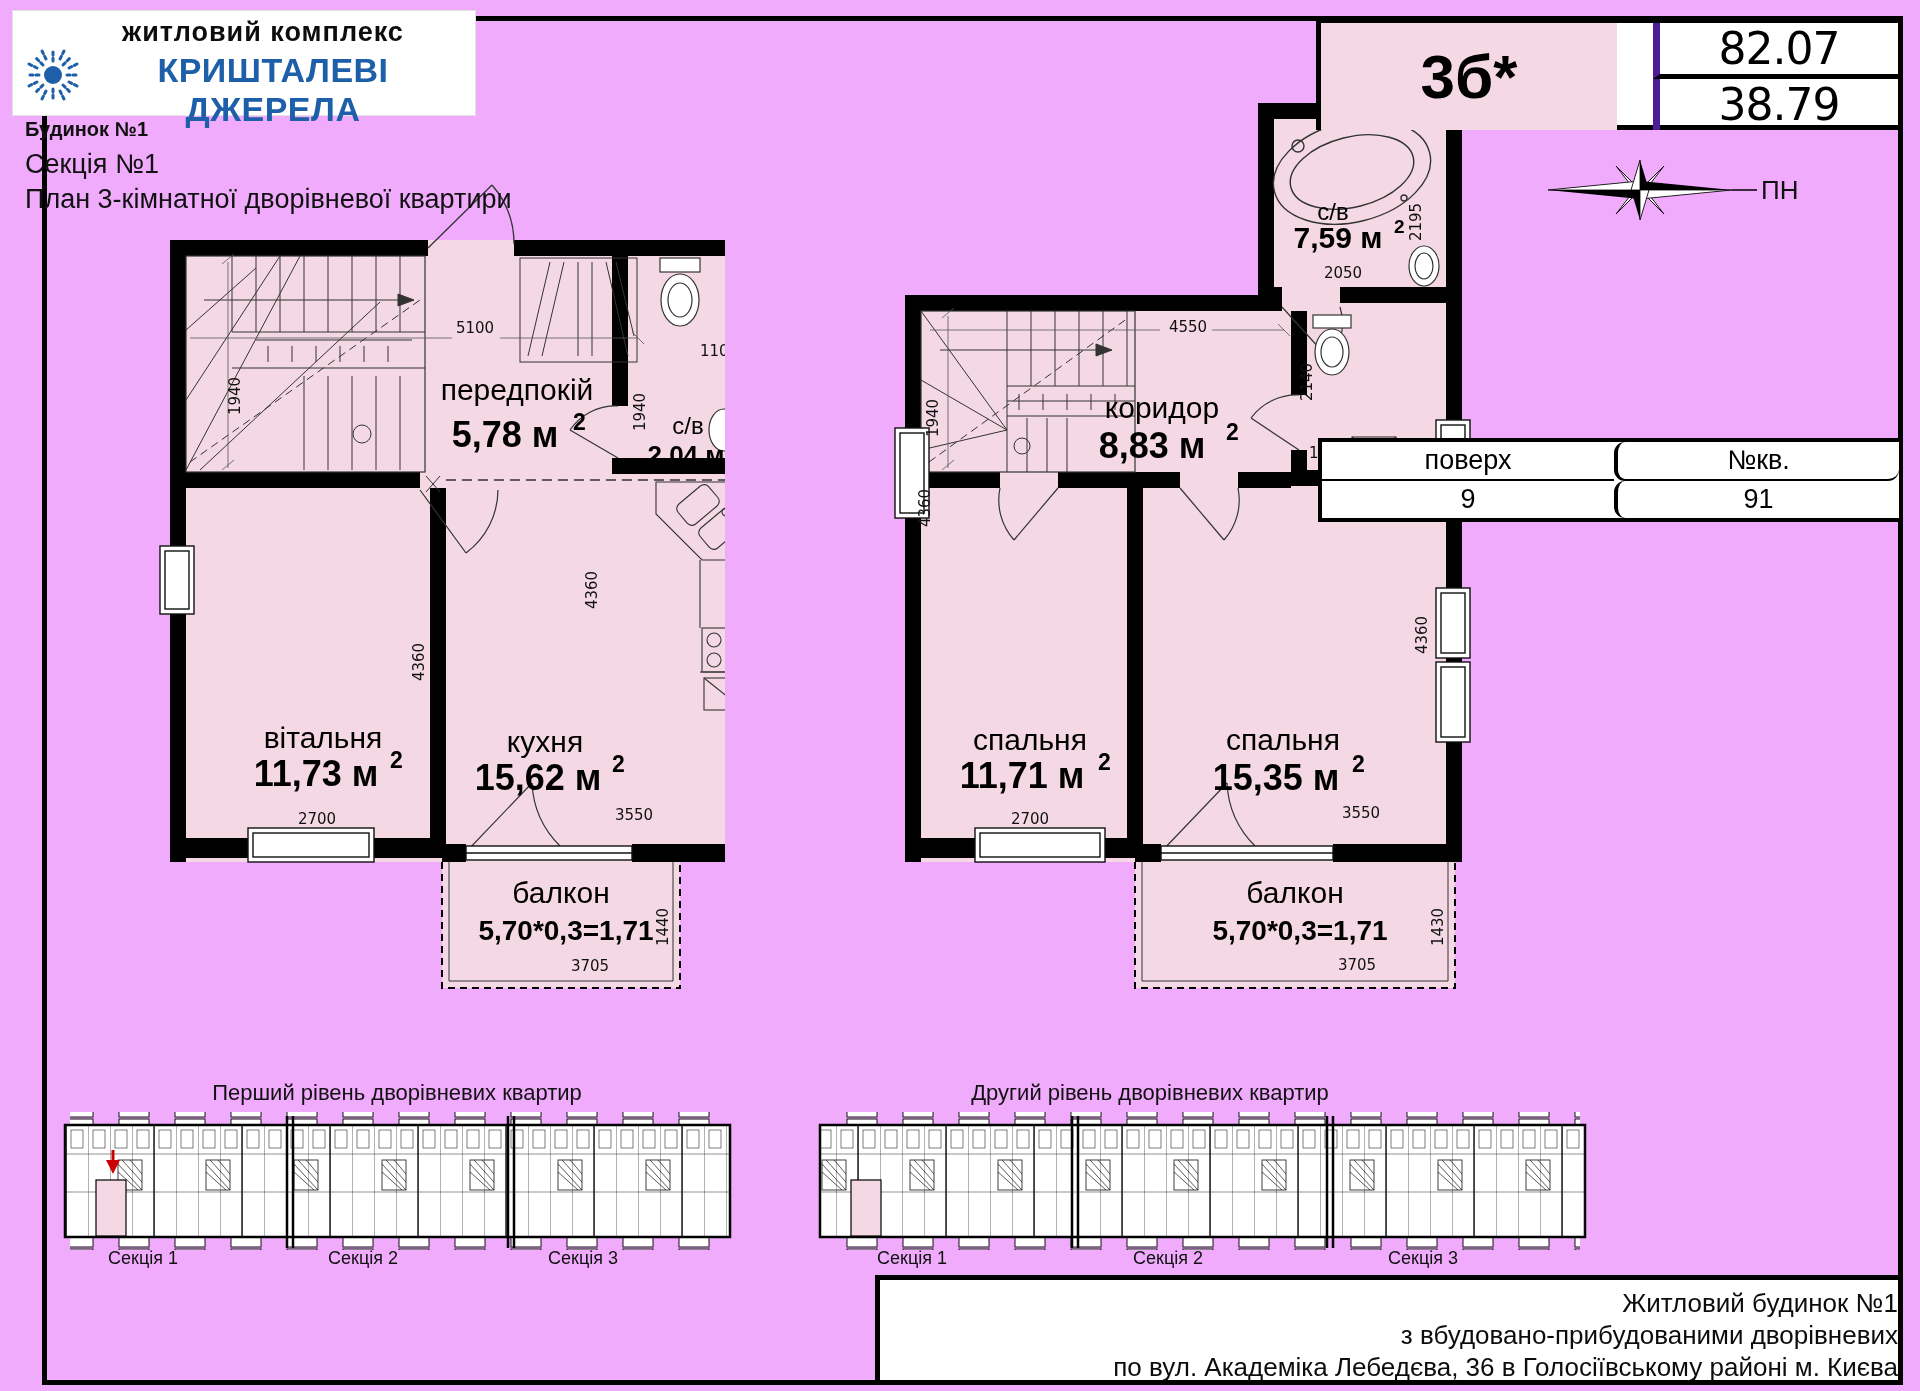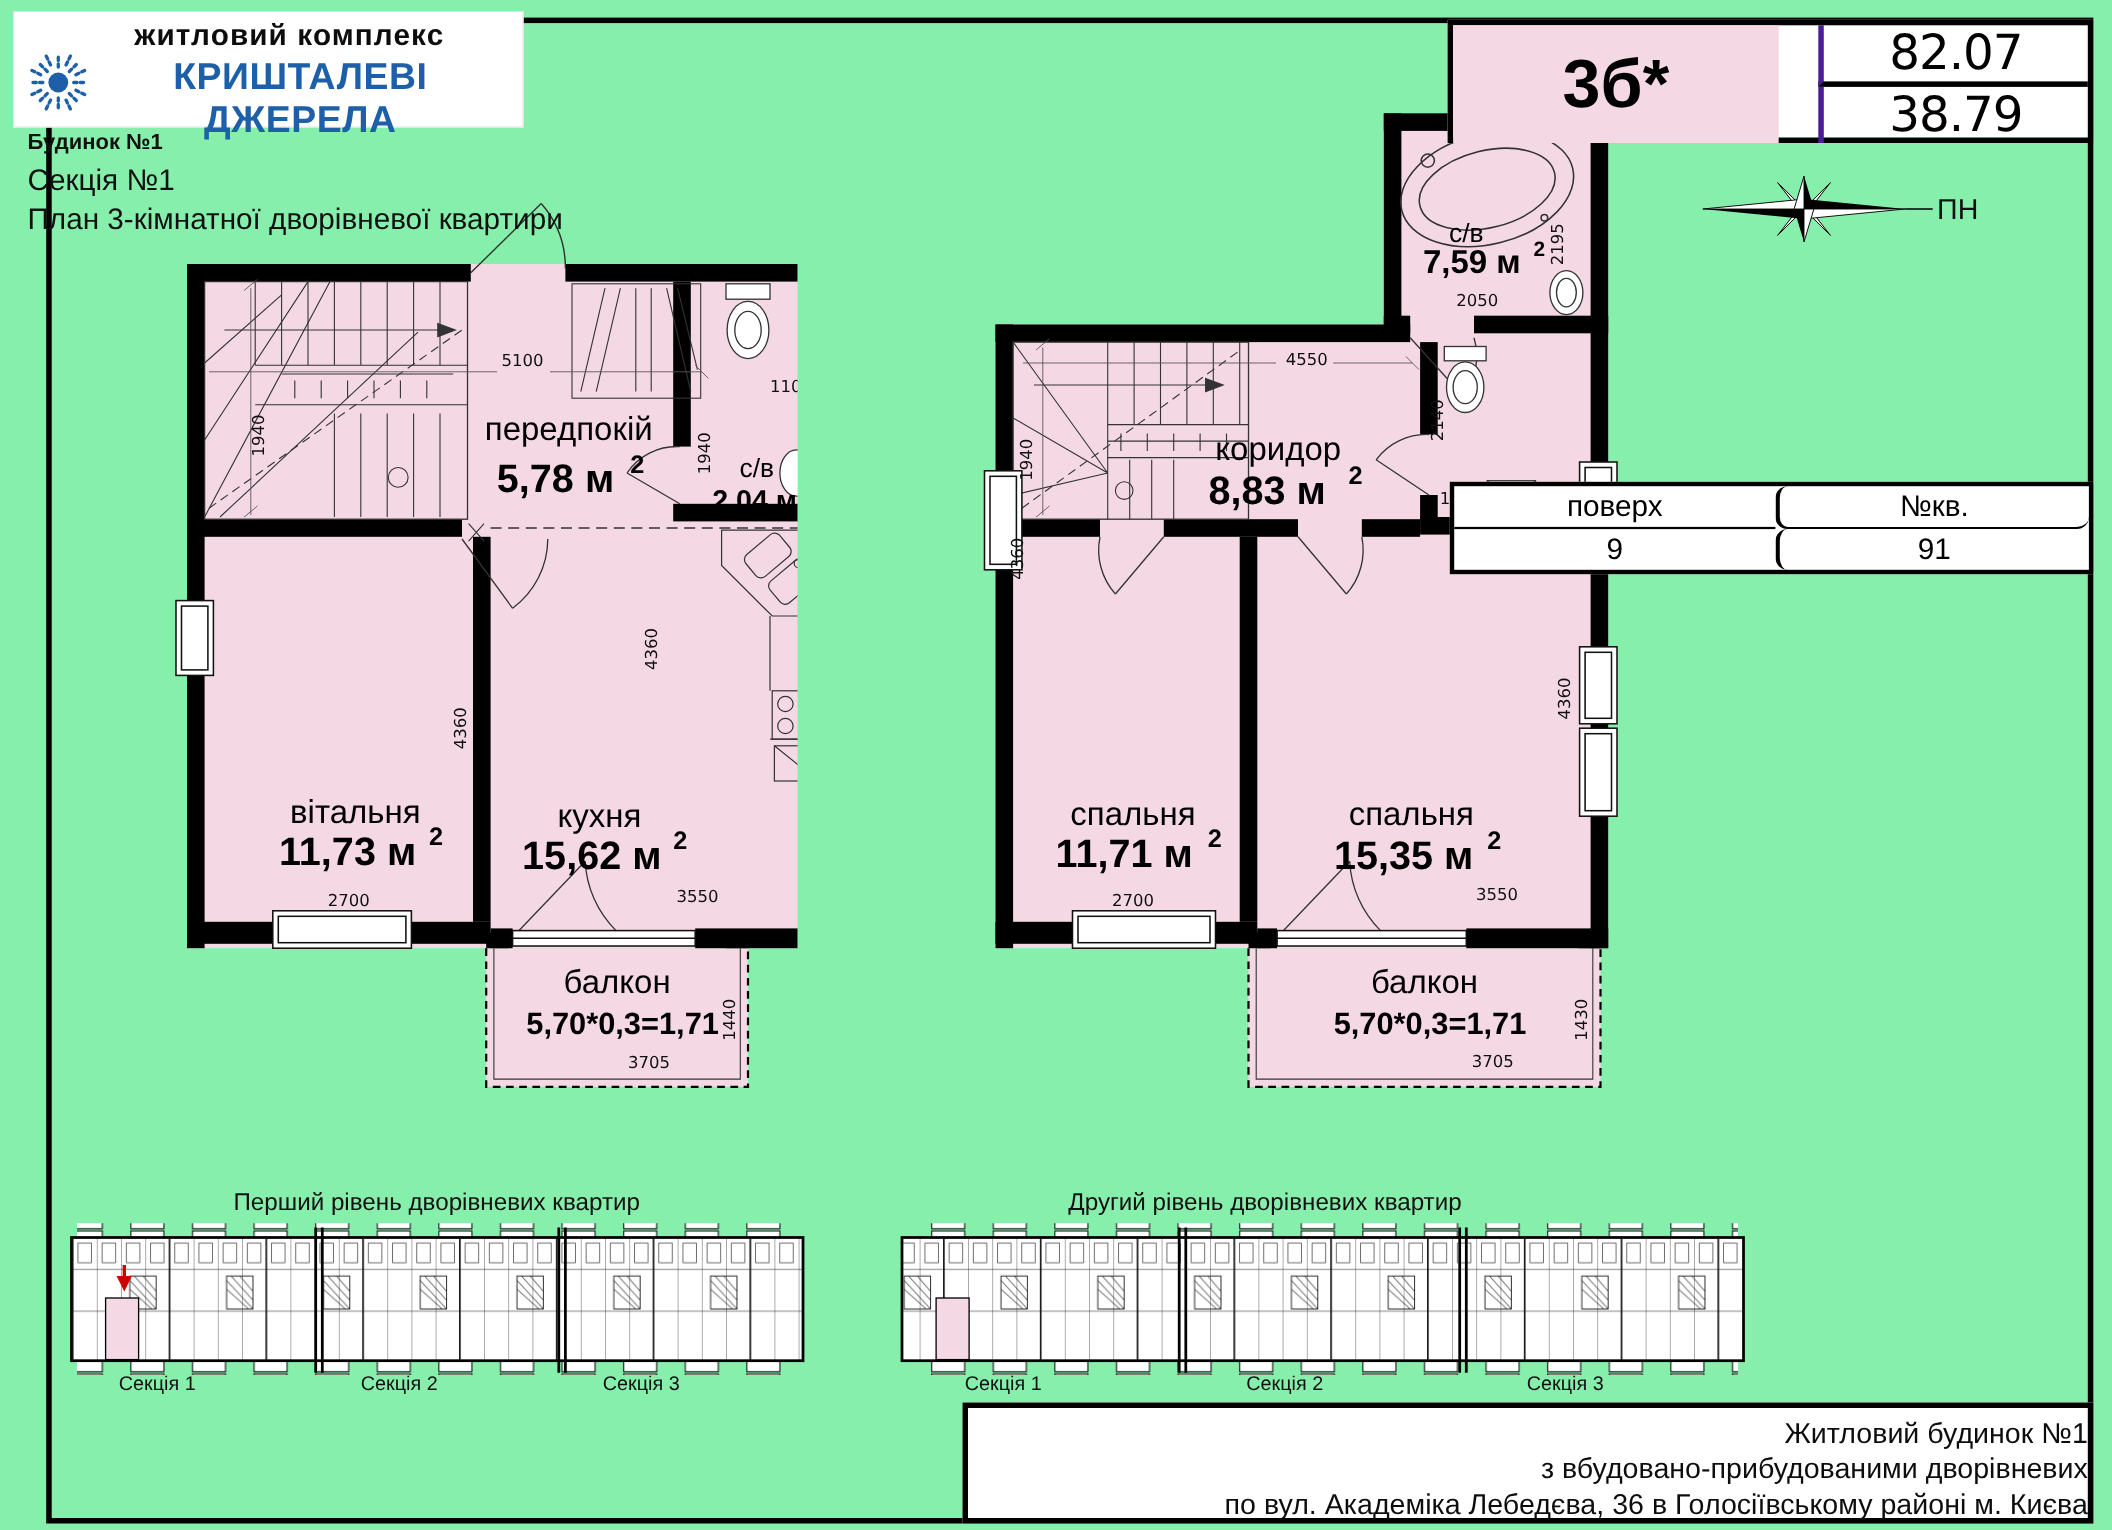--- a/index.html
+++ b/index.html
@@ -1,29 +1,29 @@
 <!DOCTYPE html>
 <html><head>
 <meta charset="utf-8">
 <style>
   html,body{margin:0;padding:0;background:#fff;font-family:"Liberation Sans",sans-serif;}
-  #page{position:relative;width:1920px;height:1391px;background:#86efac;overflow:hidden;}
+  #page{position:relative;width:1920px;height:1391px;background:#f0abfc;overflow:hidden;}
   .abs{position:absolute;}
   #page-border{left:42px;top:16px;width:1861px;height:1369px;border:5px solid #000;box-sizing:border-box;}
   
   #logo-box{left:12px;top:10px;width:462px;height:104px;background:#fff;border:1px solid #e3e3e3;z-index:5;}
   #logo-sub{position:absolute;left:70px;top:6px;width:360px;text-align:center;font-size:27px;font-weight:bold;color:#0d0d0d;letter-spacing:1px;}
   #logo-name{position:absolute;left:62px;top:40px;width:396px;text-align:center;font-size:34px;font-weight:bold;color:#1d5fa8;letter-spacing:0.5px;}
   #header-block{left:25px;top:118px;width:520px;z-index:4;color:#111;}
   #hdr-building{font-size:20px;font-weight:bold;margin:0 0 8px 0;}
   #hdr-section,#hdr-plan{font-size:27px;margin:0 0 4px 0;}
   
   #badge{left:1316px;top:18px;width:587px;height:112px;display:grid;grid-template-columns:296px 1fr;grid-template-rows:1fr 1fr;border:5px solid #000;box-sizing:border-box;z-index:4;background:#fff;}
   #badge-type{grid-row:1/3;background:#f4d9e4;display:flex;align-items:center;justify-content:center;font-size:62px;font-weight:bold;}
-  .badge-num{border-left:5px solid #4c1d95;display:flex;align-items:center;justify-content:center;font-size:44px;font-family:"DejaVu Sans",sans-serif;letter-spacing:-1px;margin-left:36px;}
+  .badge-num{border-left:7px solid #4c1d95;display:flex;align-items:center;justify-content:center;font-size:44px;font-family:"DejaVu Sans",sans-serif;letter-spacing:-1px;margin-left:36px;}
   #badge-total{border-bottom:5px solid #000;}
   
   #floor-table{left:1318px;top:438px;width:585px;border:4px solid #000;box-sizing:border-box;background:#fff;z-index:4;}
   #floor-table .row{display:grid;grid-template-columns:292px 1fr;}
   #floor-table .row div{padding:3px 0;text-align:center;font-size:27px;}
   #floor-table .row div:last-child{border-left:4px solid #000;border-radius:11px;}
   #floor-table .row.hdr div{border-bottom:2px solid #000;}
   
   .strip-title{position:absolute;top:1080px;width:520px;text-align:center;font-size:22px;color:#111;}
   .sec-label{position:absolute;top:1248px;width:140px;font-size:18px;color:#111;}

